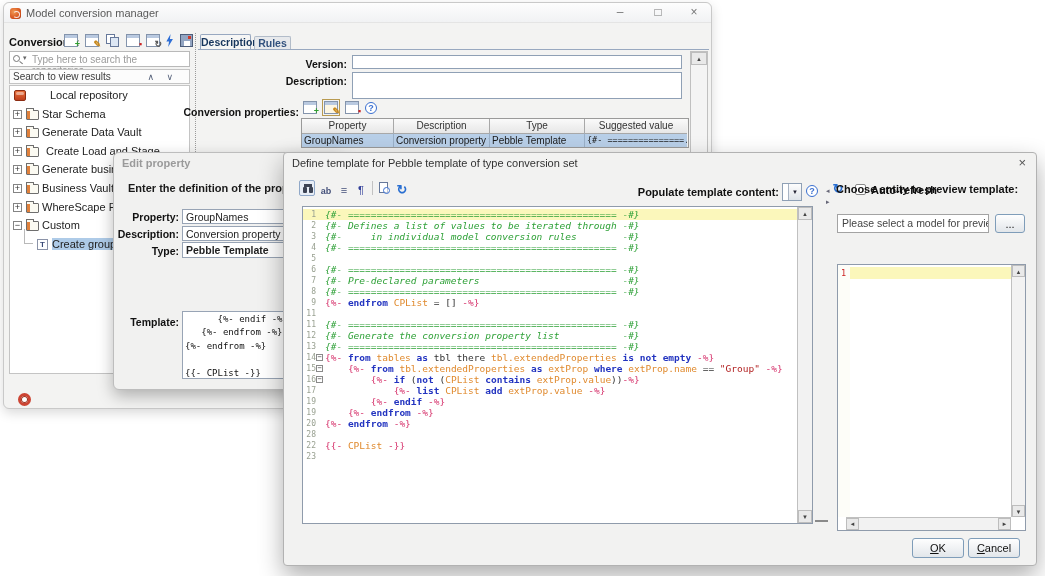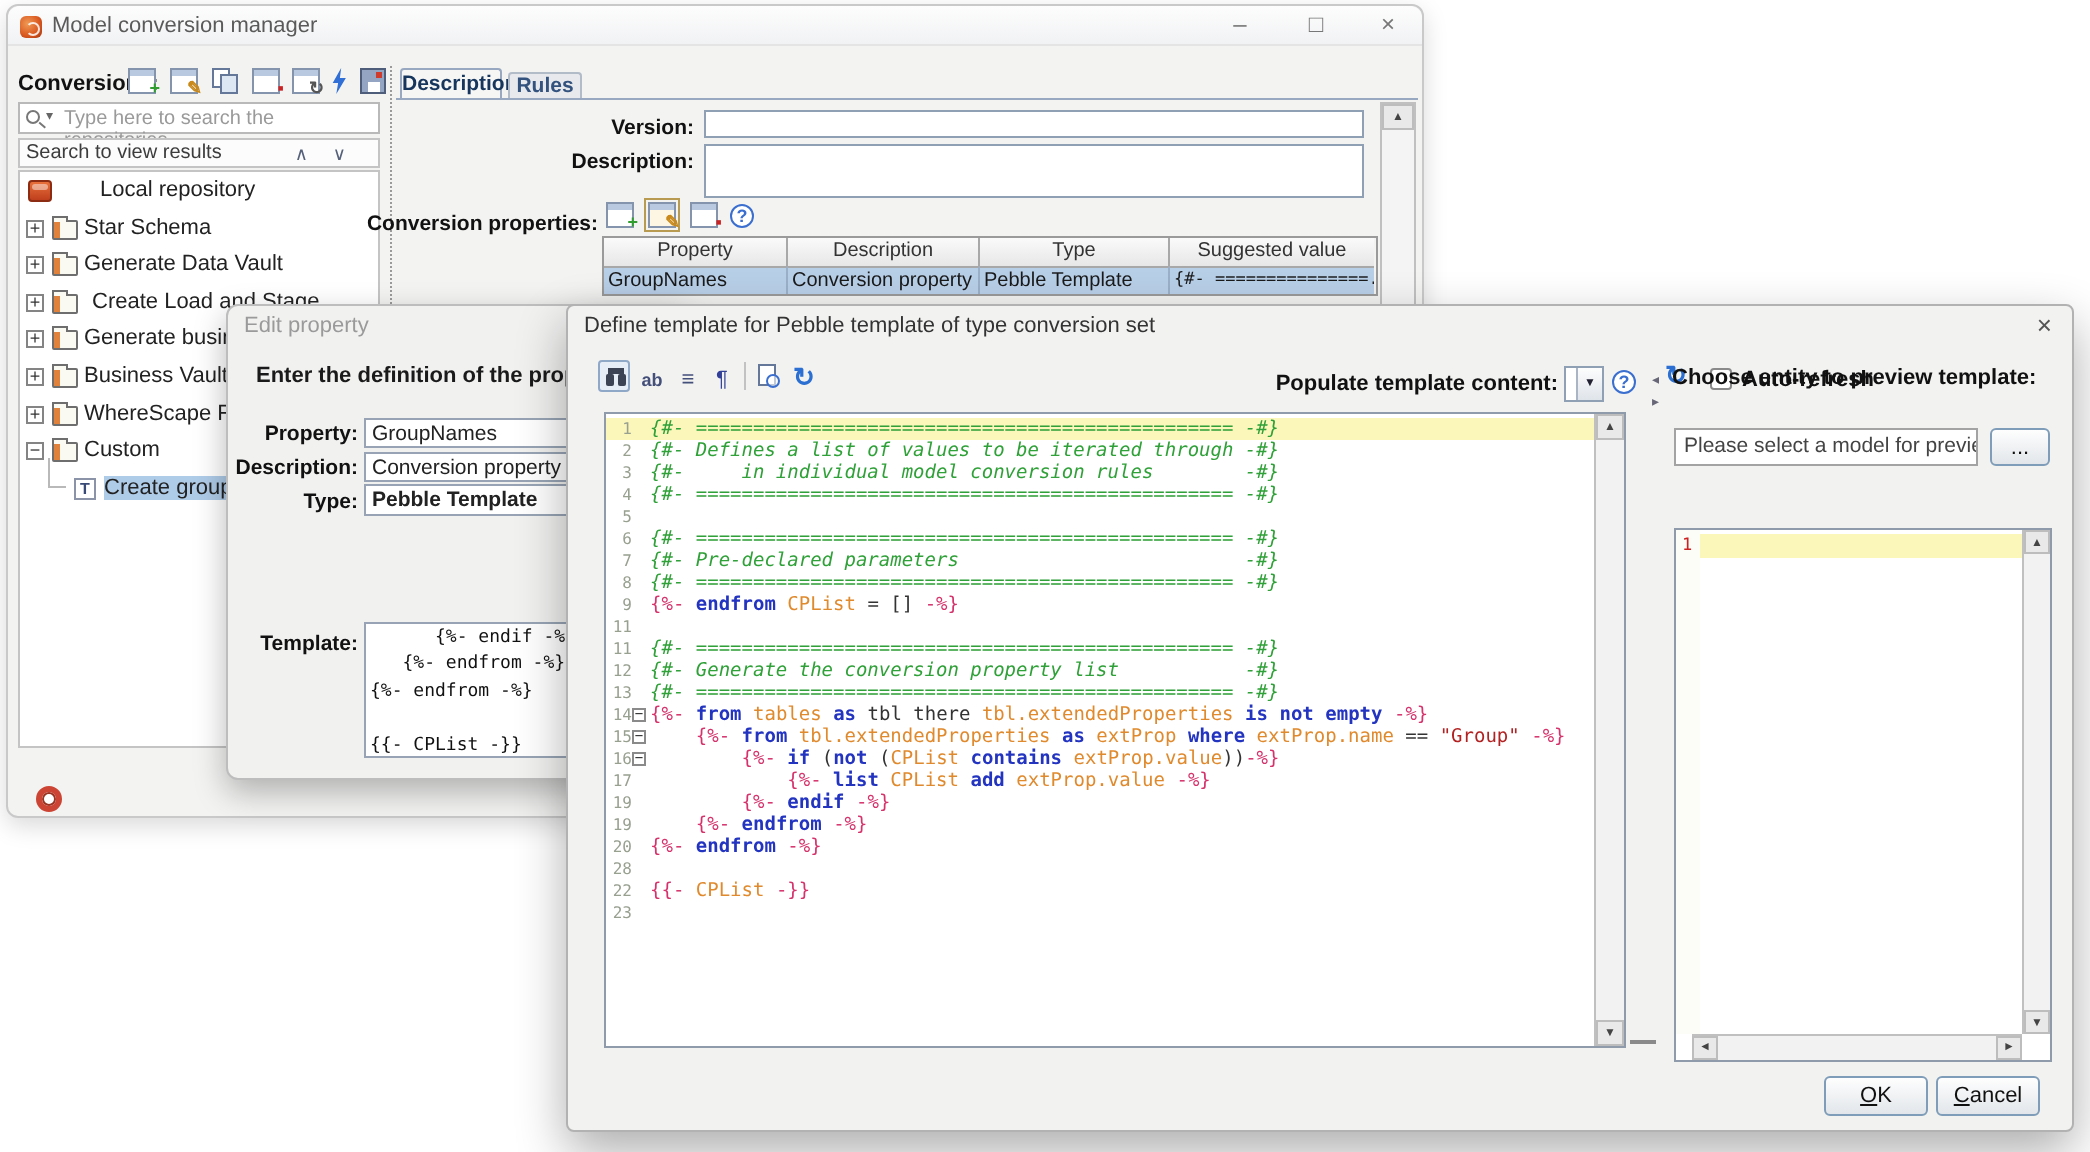--- a/index.html
+++ b/index.html
@@ -104,21 +104,21 @@
                   background:#f4f4f4; border:1px solid #c0c0c0; }
   .sbtn { position:absolute; left:0; right:0; height:13px; background:#e9e9e9; border:1px solid #bdbdbd;
           font-size:6px; text-align:center; line-height:12px; color:#444; }
 
   .buoy { position:absolute; left:14px; top:390px; width:13px; height:13px; border-radius:50%;
           background:#fff; border:3.5px solid #cc4433; box-shadow:0 0 0 1px #993322 inset; }
 
   
   #win-edit { left:113px; top:152px; width:232px; height:238px; z-index:2; background:#f1f1f0;
               border:1px solid #bdbdbd; box-shadow:0 6px 16px rgba(0,0,0,.28); }
-  .e-title { position:absolute; left:8px; top:4px; font-size:11px; color:#9a9a9a; }
+  .e-title { position:absolute; left:8px; top:4px; font-size:11px; color:#9a9a9a;font-weight:bold; }
   .e-heading { position:absolute; left:14px; top:29px; font-size:11px; font-weight:bold; color:#1a1a1a; }
   .e-lbl { position:absolute; left:2px; width:63px; font-size:10.5px; font-weight:bold; color:#111; text-align:right; }
   .e-val { position:absolute; left:68px; width:160px; background:#fff; border:1px solid #98a4b5;
            font-size:10.5px; color:#222; padding:1px 3px; white-space:nowrap; overflow:hidden; }
   .e-pre { position:absolute; left:68px; top:158px; width:160px; height:68px; background:#fff;
            border:1px solid #98a4b5; font-family:"DejaVu Sans Mono", monospace; font-size:9px;
            line-height:13.4px; color:#111; white-space:pre; overflow:hidden; padding:1px 2px; }
 
   
   #win-def { left:283px; top:152px; width:754px; height:414px; z-index:3; background:#f2f2f1;

